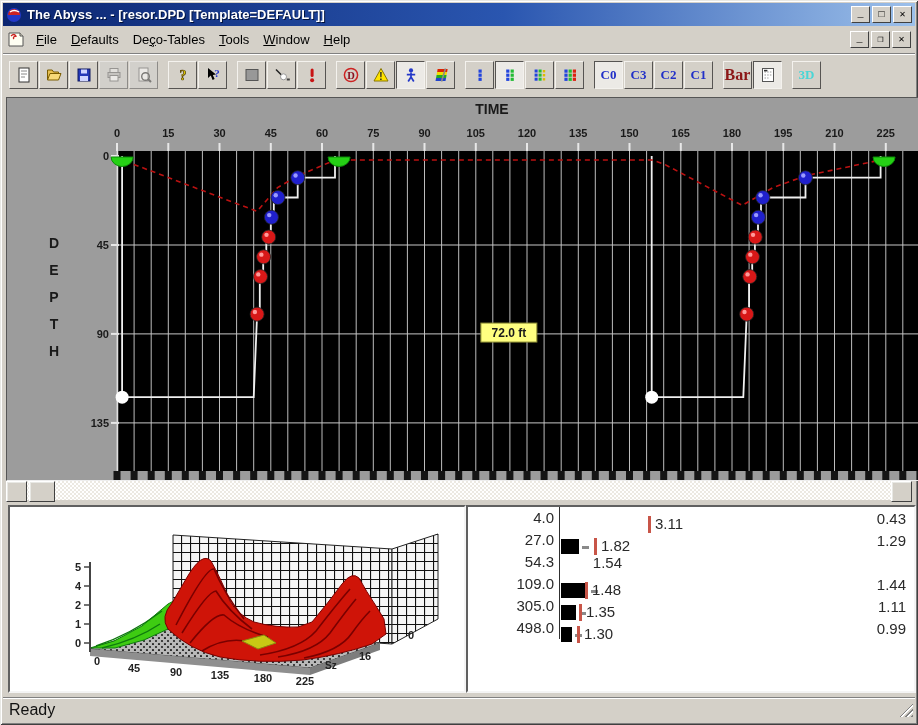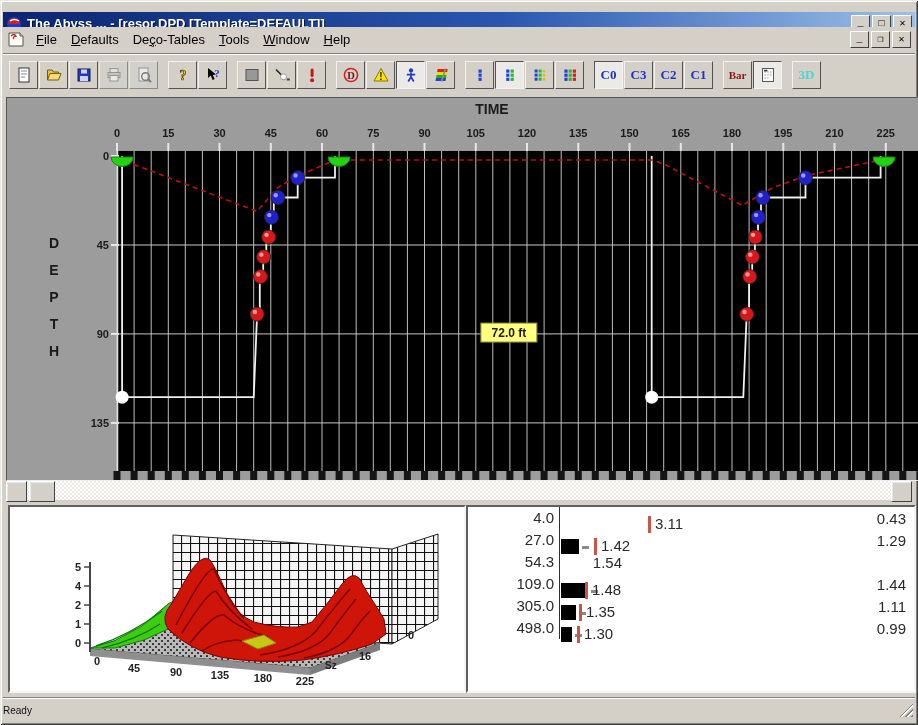--- a/index.html
+++ b/index.html
@@ -1,20 +1,20 @@
 <!DOCTYPE html>
 <html><head>
 <meta charset="utf-8">
 <style>
   html,body{margin:0;padding:0;}
   body{width:918px;height:725px;background:#d4d0c8;font-family:"Liberation Sans",sans-serif;position:relative;overflow:hidden;}
   .win{position:absolute;inset:0;background:#d4d0c8;
        box-shadow:inset 1px 1px 0 #e8e8e4, inset -1px -1px 0 #404040, inset 2px 2px 0 #fff, inset -2px -2px 0 #808080;}
   
-  .titlebar{position:absolute;left:3px;top:12px;right:3px;height:23px;
+  .titlebar{position:absolute;left:3px;top:3px;right:3px;height:23px;
             background:linear-gradient(90deg,#0b2570 0%,#2a56b0 55%,#9cc0ea 100%);
             display:flex;align-items:center;color:#fff;font-weight:bold;font-size:13px;}
   .titlebar .appicon{width:17px;height:16px;margin:0 4px 0 3px;flex:none;}
   .title-text{white-space:nowrap;text-shadow:1px 1px 0 #00113a;}
   .winbtns{margin-left:auto;display:flex;gap:2px;padding-right:3px;}
   .wbtn{width:17px;height:15px;background:#d4d0c8;border:1px solid;border-color:#fff #404040 #404040 #fff;
         display:flex;align-items:center;justify-content:center;font-size:10px;font-weight:bold;color:#000;
         font-family:"Liberation Mono",monospace;line-height:1;}
   
   .menubar{position:absolute;left:3px;top:27px;right:3px;height:25px;display:flex;align-items:center;background:#d4d0c8;justify-content:center;}
@@ -25,21 +25,21 @@
   
   .toolbar{position:absolute;left:3px;top:53px;right:3px;height:42px;background:#d4d0c8;
            border-top:1px solid #808080;box-shadow:inset 0 1px 0 #fff;display:flex;align-items:center;padding-left:6px;}
   .tbtn{width:27px;height:26px;margin-right:1px;background:#d4d0c8;border:1px solid;border-color:#f4f2ee #565452 #565452 #f4f2ee;
         display:flex;align-items:center;justify-content:center;flex:none;}
   .tbtn.pressed{border-color:#565452 #f4f2ee #f4f2ee #565452;background:#eceae6;}
   .tbtn.disabled{opacity:.55;filter:grayscale(.9);}
   .tbtn svg{display:block;}
   .tbsep{width:9px;flex:none;}
   .tb-label{font-weight:bold;font-size:13px;font-family:"Liberation Serif",serif;}
-  .lbl-blue{color:#2230c8;} .lbl-bar{color:#8c1616;font-size:11px;} .lbl-3d{color:#49d6d6;}
+  .lbl-blue{color:#2230c8;} .lbl-bar{color:#8c1616;font-size:16px;} .lbl-3d{color:#49d6d6;}
   
   .chartbox{position:absolute;left:6px;top:97px;width:906px;height:382px;background:#9c9c9c;
             border:1px solid;border-color:#555 #eee #eee #555;padding-left:28px;}
   
   .hscroll{position:absolute;left:6px;top:481px;width:906px;height:19px;background:#ece9e2;
            background-image:linear-gradient(45deg,#fff 25%,transparent 25%,transparent 75%,#fff 75%),linear-gradient(45deg,#fff 25%,transparent 25%,transparent 75%,#fff 75%);
            background-size:4px 4px;background-position:0 0,2px 2px;display:flex;}
   .sbtn{width:19px;height:19px;background:#d4d0c8;border:1px solid;border-color:#fff #404040 #404040 #fff;
         box-shadow:inset 1px 1px 0 #e8e8e4;display:flex;align-items:center;justify-content:center;flex:none;}
   .sbtn .arr{width:0;height:0;border:4px solid transparent;}
@@ -57,21 +57,21 @@
   .t-half{width:86px;text-align:right;padding-right:5px;border-right:1px solid #303030;flex:none;height:22px;line-height:22px;}
   .t-barzone{position:relative;flex:1;height:22px;margin-top:14px;}
   .t-bar{position:absolute;left:1px;top:3px;height:15px;background:#000;}
   .t-dash{position:absolute;top:10px;width:7px;height:3px;background:#8a8a8a;}
   .t-tick{position:absolute;top:2px;width:3px;height:17px;background:#c85548;}
   .t-val{position:absolute;top:1px;font-size:15px;color:#2a2a2a;}
   .t-right{width:62px;text-align:right;padding-right:8px;flex:none;}
   
   .statusbar{position:absolute;left:3px;right:3px;bottom:3px;height:24px;background:#d4d0c8;
              border-top:1px solid #808080;box-shadow:inset 0 1px 0 #fff;display:flex;align-items:center;}
-  .status-text{font-size:10px;color:#111;}
+  .status-text{font-size:16px;padding-left:6px;color:#111;}
   .grip{margin-left:auto;width:14px;height:14px;margin-right:2px;
         background:linear-gradient(135deg,transparent 0 50%,#808080 50% 57%,#fff 57% 64%,transparent 64% 71%,#808080 71% 78%,#fff 78% 85%,transparent 85% 92%,#808080 92% 100%);}
 </style>
 </head>
 <body>
 
 <div class="win">
 
   <div class="titlebar">
     <svg class="appicon" viewBox="0 0 17 16">
@@ -592,21 +592,21 @@
           <span class="t-val" style="left:95px">3.11</span>
         </span>
         <span class="t-right">0.43</span>
       </div>
       <div class="trow">
         <span class="t-half">27.0</span>
         <span class="t-barzone">
           <span class="t-bar" style="width:18px"></span>
           <span class="t-dash" style="left:22px"></span>
           <span class="t-tick" style="left:34px"></span>
-          <span class="t-val" style="left:41px">1.42</span>
+          <span class="t-val" style="left:41px">1.82</span>
         </span>
         <span class="t-right">1.29</span>
       </div>
       <div class="trow">
         <span class="t-half">54.3</span>
         <span class="t-right">1.54</span>
       </div>
       <div class="trow">
         <span class="t-half">109.0</span>
         <span class="t-barzone">

